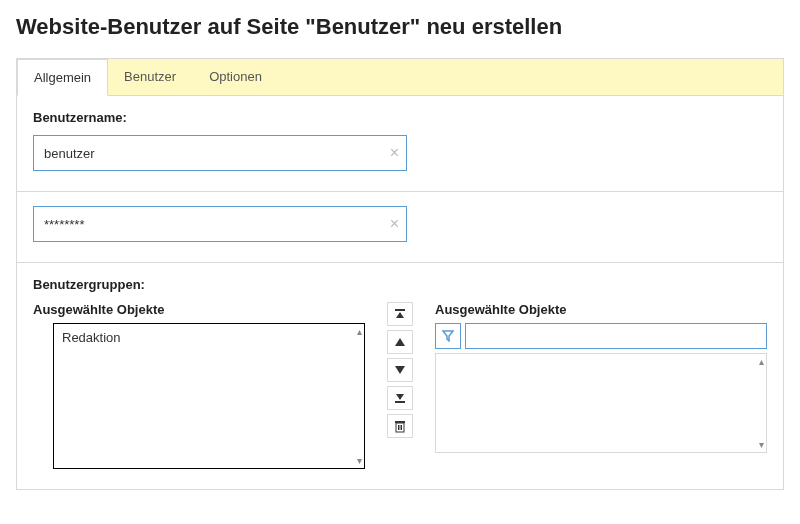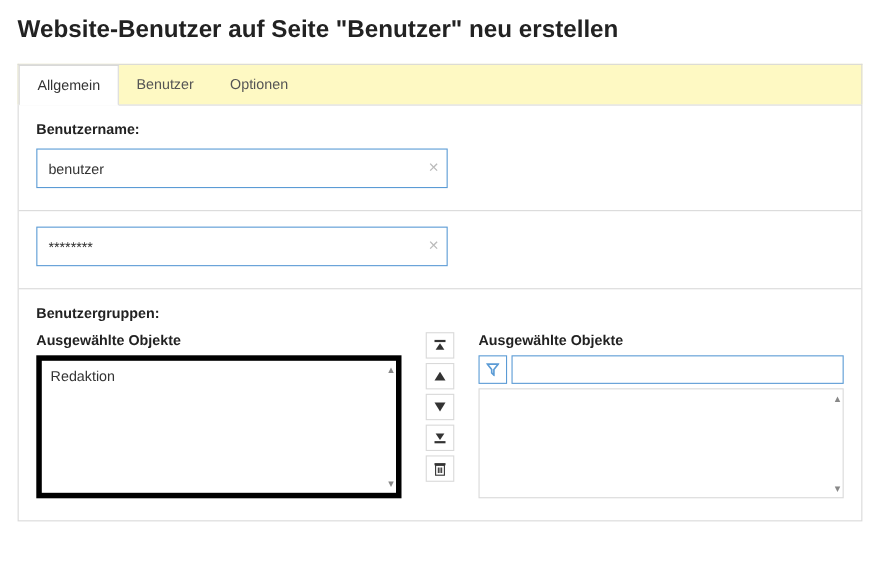--- a/index.html
+++ b/index.html
@@ -12,21 +12,21 @@
 .panel { border: 1px solid #d9d9d9; }
 .section { border-bottom: 1px solid #d9d9d9; padding: 14px 16px 20px; }
 .section:last-child { border-bottom: none; }
 .label { font-size: 13px; font-weight: 700; color: #222; margin-bottom: 10px; display: block; }
 .sublabel { font-size: 13px; font-weight: 700; color: #222; margin-bottom: 6px; }
 .input-wrap { position: relative; width: 374px; }
 .input-wrap input { width: 100%; height: 36px; padding: 6px 30px 6px 10px; font-size: 13px; color: #333; border: 1px solid #5b9bd5; outline: none; background: #fff; }
 .clear-x { position: absolute; right: 8px; top: 50%; transform: translateY(-50%); color: #bbb; font-size: 16px; cursor: pointer; line-height: 1; }
 .groups { display: flex; gap: 22px; align-items: flex-start; }
 .col { flex: 1; }
-.listbox { border: 5px solid #000000; height: 130px; position: relative; font-size: 13px; color: #333; padding: 6px 8px; }
+.listbox { border: 1px solid #000000; height: 146px; position: relative; font-size: 13px; color: #333; padding: 6px 8px; margin-left: 20px; }
 .listbox .scroll-up, .listbox .scroll-down { position: absolute; right: 2px; font-size: 10px; color: #888; }
 .listbox .scroll-up { top: 2px; }
 .listbox .scroll-down { bottom: 2px; }
 .mid-btns { display: flex; flex-direction: column; gap: 4px; padding-top: 0; }
 .mid-btn { width: 26px; height: 24px; border: 1px solid #d9d9d9; background: #fff; display: flex; align-items: center; justify-content: center; font-size: 12px; color: #333; cursor: pointer; }
 .filter-row { display: flex; gap: 4px; margin-bottom: 4px; }
 .filter-btn { width: 26px; height: 26px; border: 1px solid #5b9bd5; background: #fff; display: flex; align-items: center; justify-content: center; cursor: pointer; }
 .filter-input { flex: 1; height: 26px; border: 1px solid #5b9bd5; padding: 2px 6px; font-size: 13px; outline: none; }
 .avail-listbox { border: 1px solid #d9d9d9; height: 100px; position: relative; padding: 6px 8px; }
 .avail-listbox .scroll-up, .avail-listbox .scroll-down { position: absolute; right: 2px; font-size: 10px; color: #888; }

